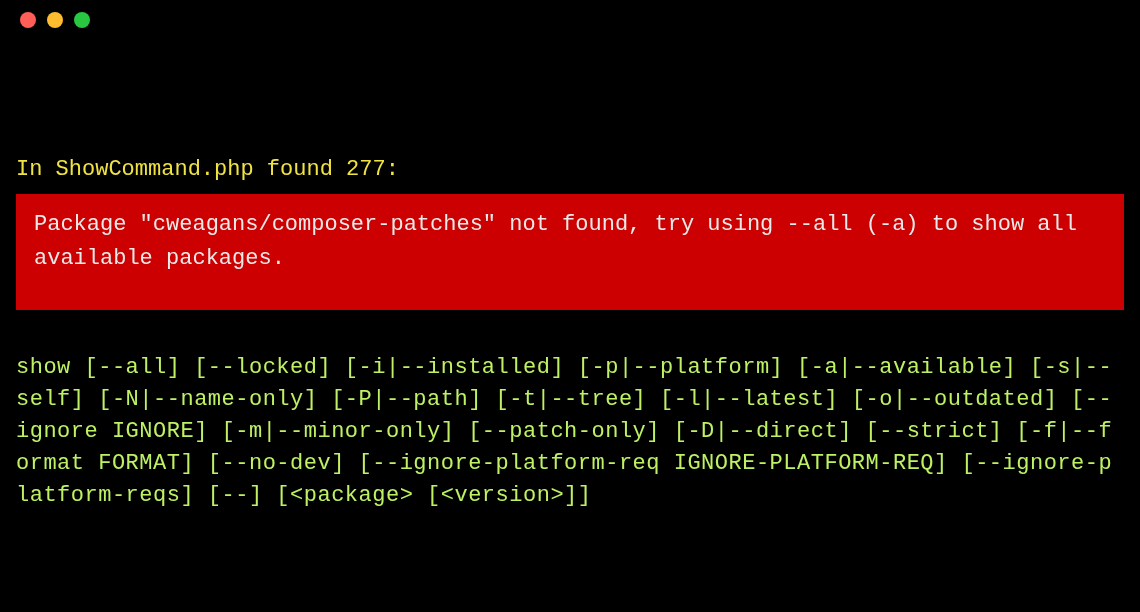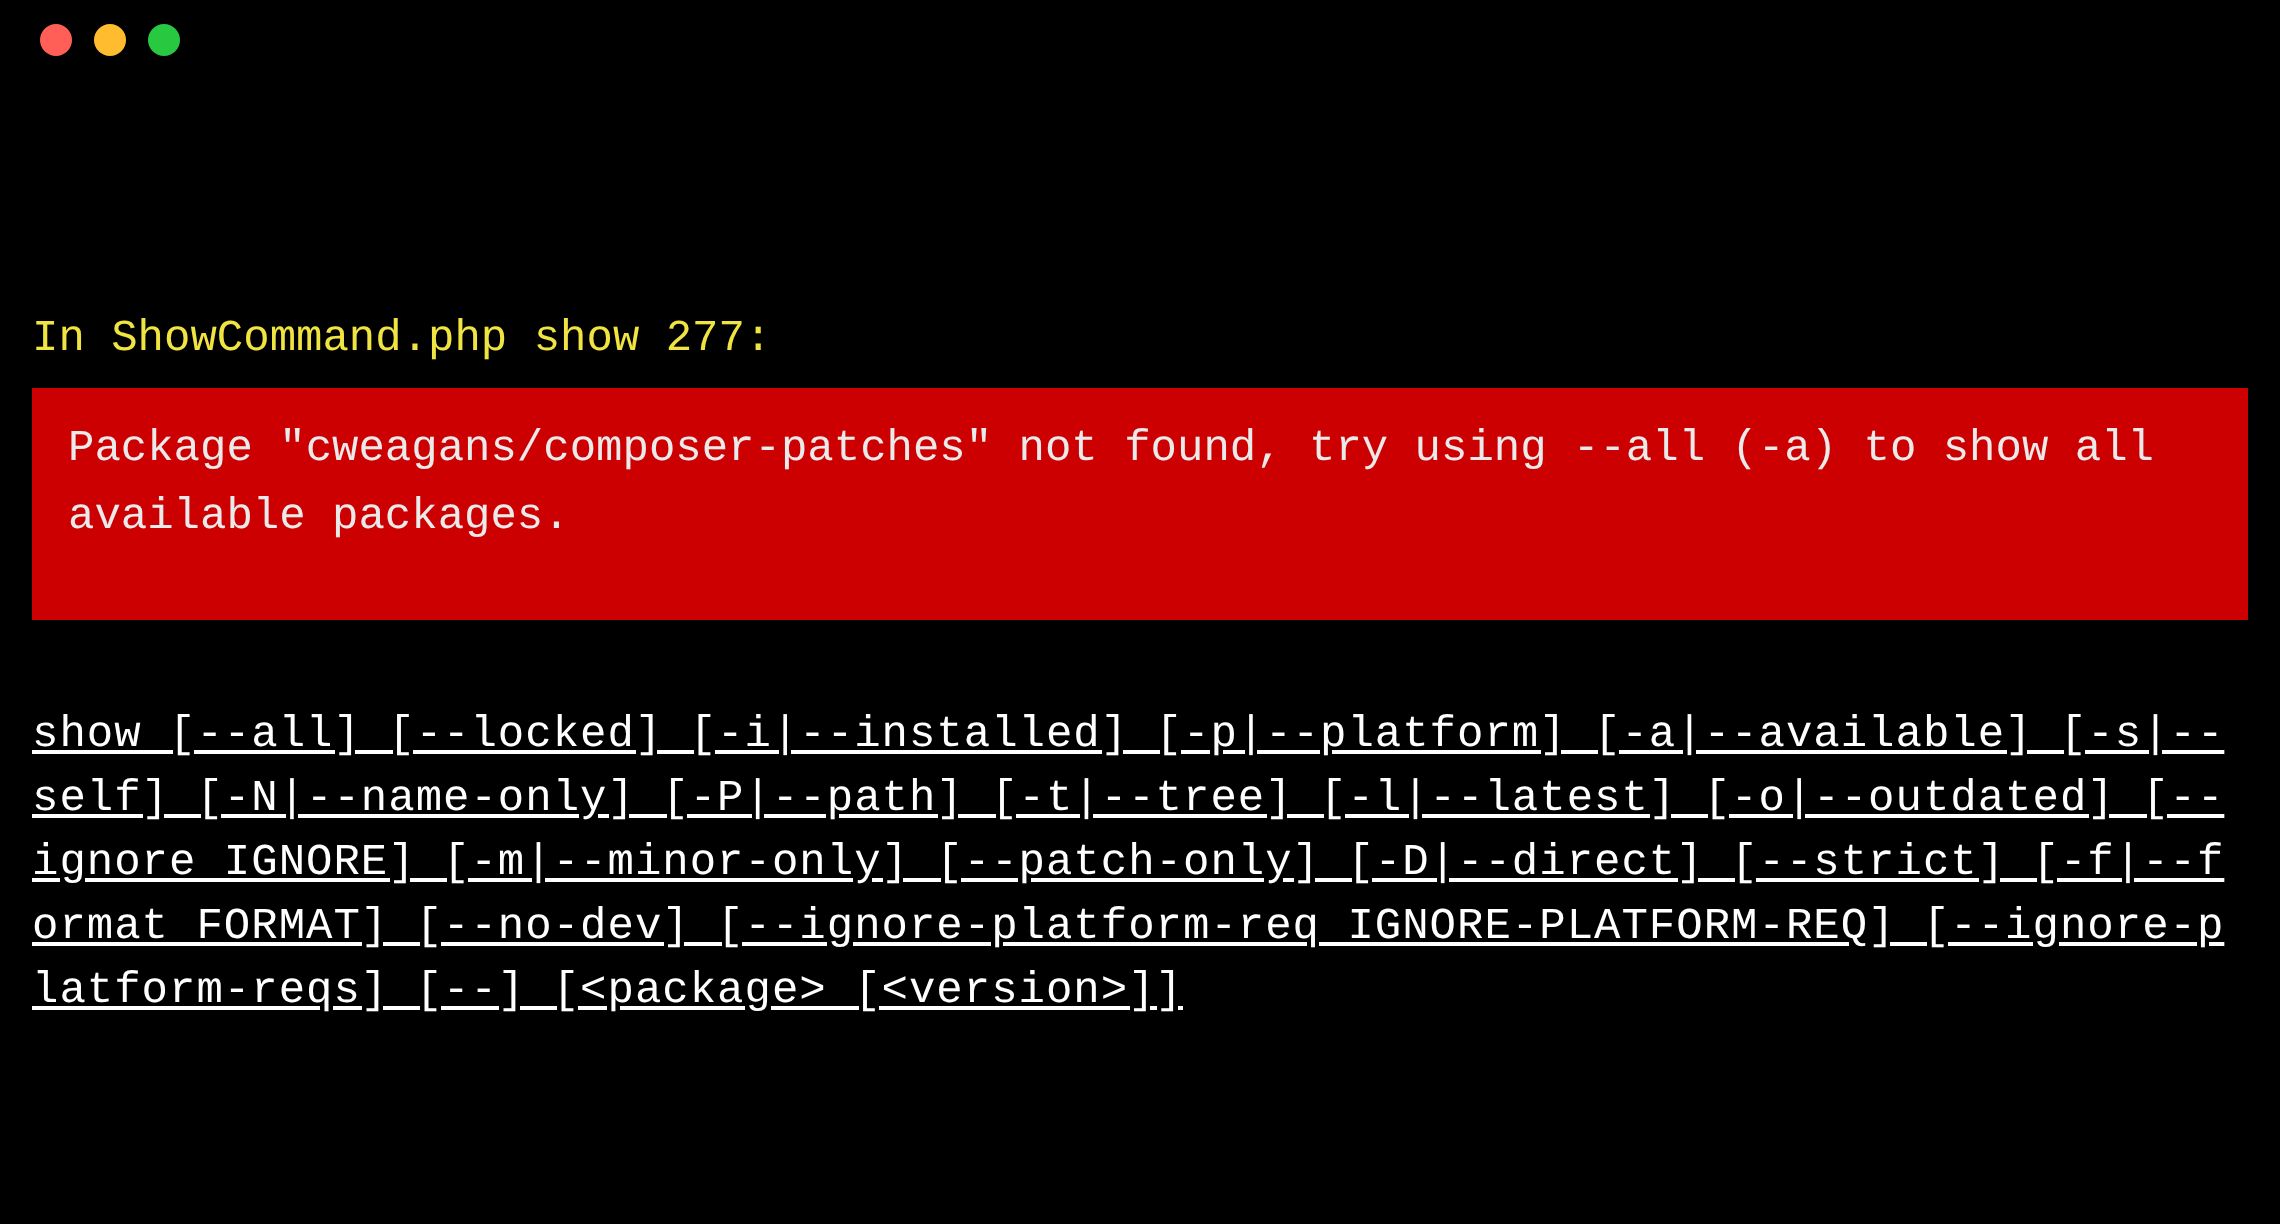--- a/index.html
+++ b/index.html
@@ -50,41 +50,40 @@
       margin-bottom: 8px;
     }
     .error-block {
       background: #cc0000;
       padding: 14px 18px 34px 18px;
       color: #eaeaea;
       margin-bottom: 42px;
       line-height: 1.55;
     }
     .usage-block {
-      color: #ffffff;
+      color: #bef264;
       word-break: break-all;
       overflow-wrap: anywhere;
       white-space: normal;
       letter-spacing: 0.5px;
       line-height: 1.45;
-      text-decoration: underline;
     }
   </style>
 </head>
 <body>
 
 <div class="titlebar">
   <div class="traffic-light traffic-close"></div>
   <div class="traffic-light traffic-minimize"></div>
   <div class="traffic-light traffic-zoom"></div>
 </div>
 
 <div class="terminal-body">
   <div class="spacer"></div>
 
-  <div class="error-context">In ShowCommand.php show 277:</div>
+  <div class="error-context">In ShowCommand.php found 277:</div>
 
   <div class="error-block">
     <span>Package "cweagans/composer-patches" not found, try using --all (-a) to show all available packages.</span>
   </div>
 
   <div class="usage-block">show [--all] [--locked] [-i|--installed] [-p|--platform] [-a|--available] [-s|--self] [-N|--name-only] [-P|--path] [-t|--tree] [-l|--latest] [-o|--outdated] [--ignore IGNORE] [-m|--minor-only] [--patch-only] [-D|--direct] [--strict] [-f|--format FORMAT] [--no-dev] [--ignore-platform-req IGNORE-PLATFORM-REQ] [--ignore-platform-reqs] [--] [&lt;package&gt; [&lt;version&gt;]]</div>
 </div>
 
 </body></html>

